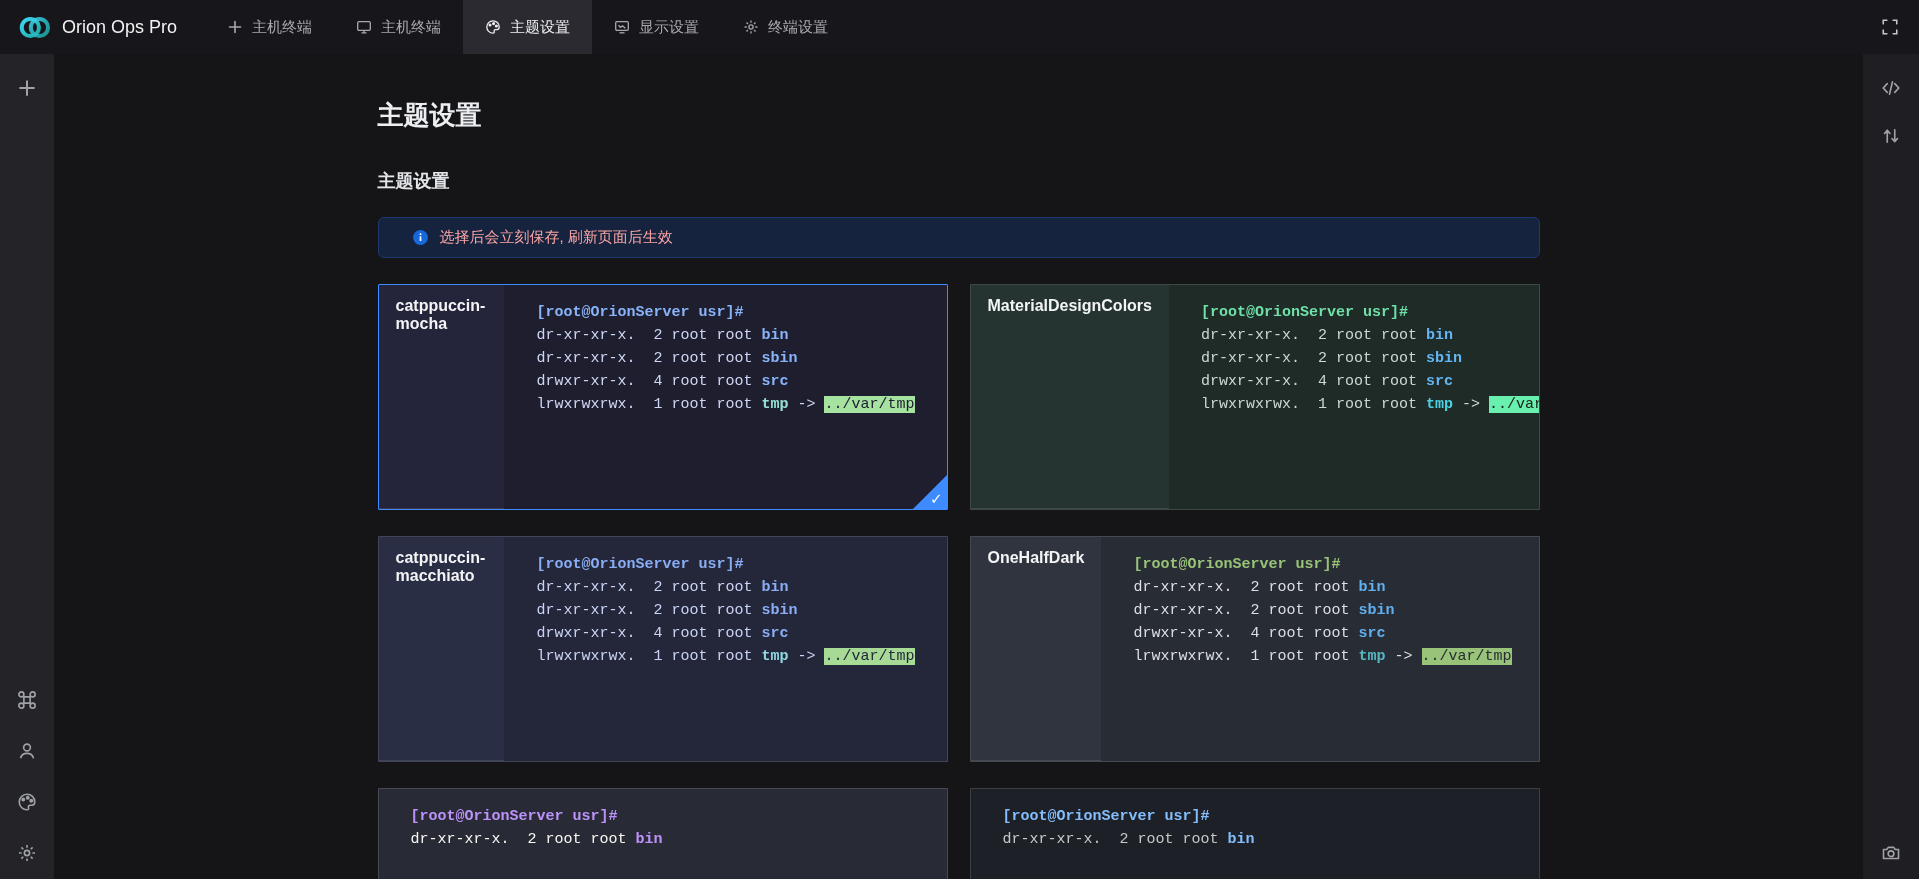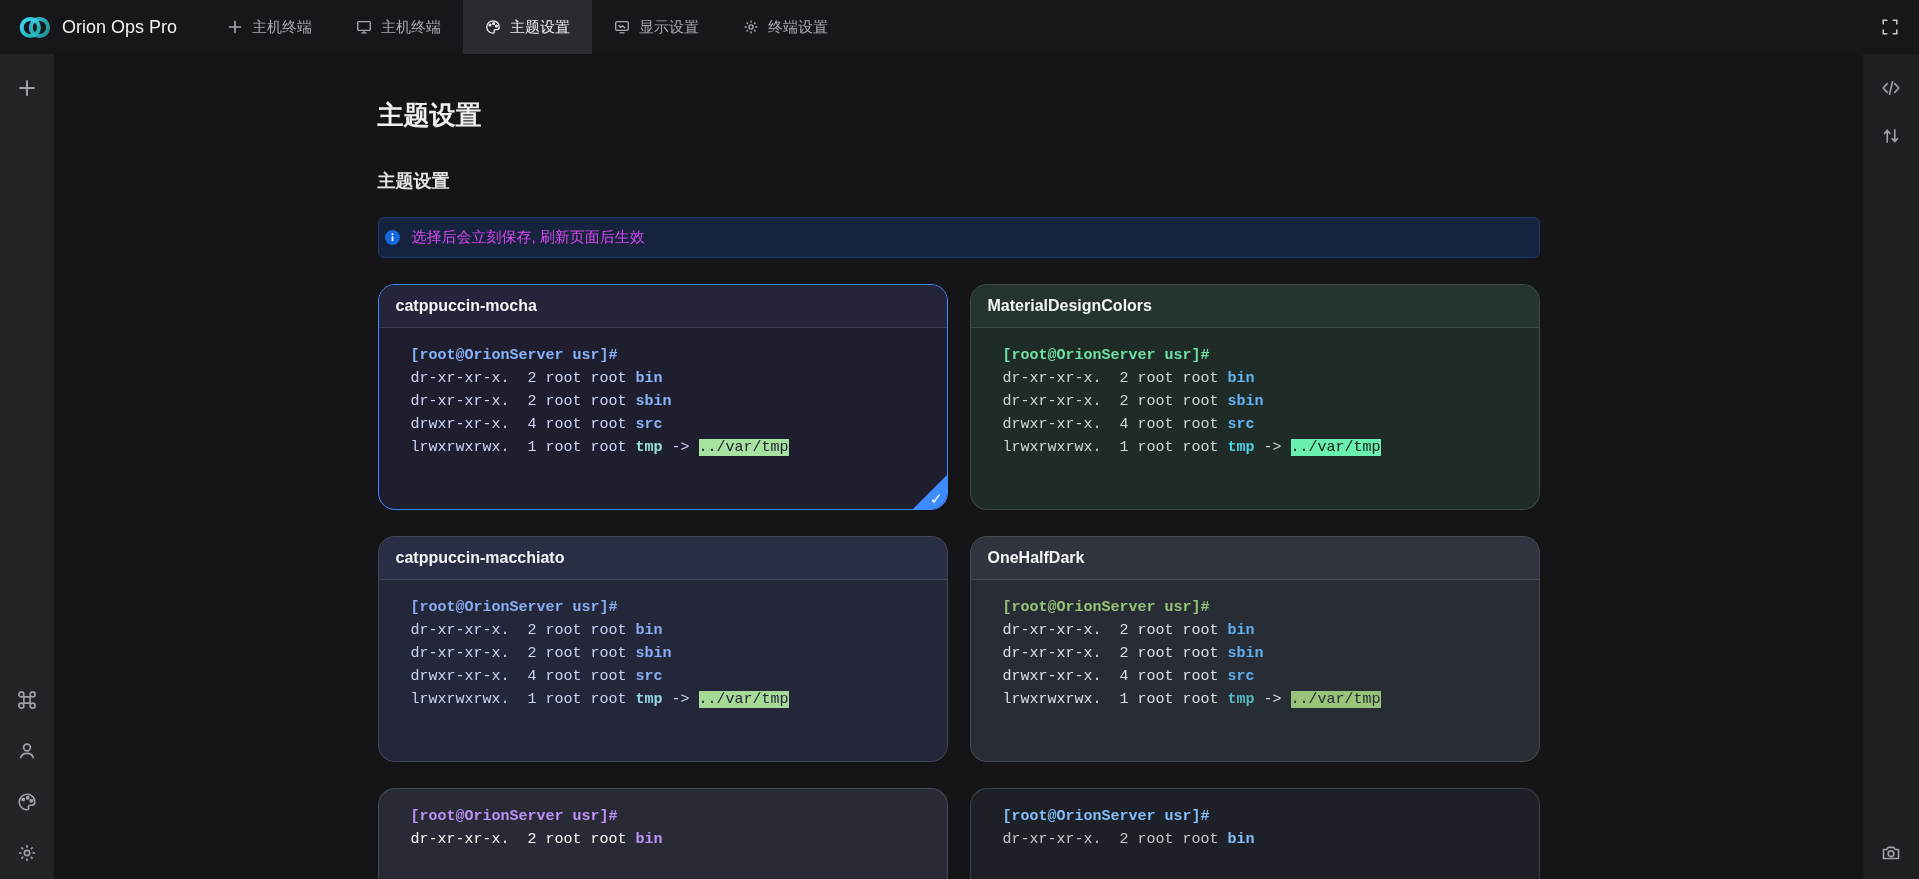--- a/index.html
+++ b/index.html
@@ -28,28 +28,28 @@
   .bar-top{display:flex;flex-direction:column;align-items:center;gap:28px;margin-top:24px}
   .bar-bottom{margin-top:auto;display:flex;flex-direction:column;align-items:center;gap:31px;margin-bottom:16px}
   .bar-btn .icon{width:20px;height:20px;display:block}
 
   
   .main{flex:1;overflow:hidden;display:flex;justify-content:center}
   .content{width:1162px;padding-top:44px}
   .page-title{font-size:26px;font-weight:700;color:#eceef2;margin-bottom:36px}
   .section-title{font-size:18px;font-weight:700;color:#e3e5e9;margin-bottom:24px}
   .alert{display:flex;align-items:center;gap:11px;background:#16233e;border:1px solid #1d3a6e;
-    border-radius:6px;padding:10px 5px;color:#d946ef;font-size:15px;margin-bottom:26px}
+    border-radius:6px;padding:10px 33px;color:#fca5a5;font-size:15px;margin-bottom:26px}
   .alert .icon{width:17px;height:17px}
 
   
   :root{--accent:#3d8bff}
   .grid{display:grid;grid-template-columns:1fr 1fr;gap:26px 22px;padding-bottom:40px}
-  .theme-card{position:relative;border-radius:17px;border:1px solid rgba(255,255,255,.14);
-    background:var(--bg);min-height:226px;display:flex;flex-direction:column;overflow:hidden;cursor:pointer}
+  .theme-card{position:relative;border-radius:1px;border:1px solid rgba(255,255,255,.14);
+    background:var(--bg);min-height:226px;display:flex;flex-direction:row;overflow:hidden;cursor:pointer}
   .theme-card.selected{border-color:var(--accent)}
   .card-head{padding:12px 17px;font-size:16px;font-weight:700;color:#f3f4f6;background:var(--hd);
     border-bottom:1px solid rgba(255,255,255,.10)}
   .term{flex:1;padding:16px 32px 20px;font-family:"Liberation Mono","DejaVu Sans Mono",monospace;
     font-size:15px;line-height:23px;color:var(--fg)}
   .tline{white-space:pre}
   .tline.prompt{font-weight:700;color:var(--pr)}
   .dir{font-weight:700;color:var(--dir)}
   .sym{font-weight:700;color:var(--sym)}
   .hl{background:var(--hlb);color:var(--hlf)}

